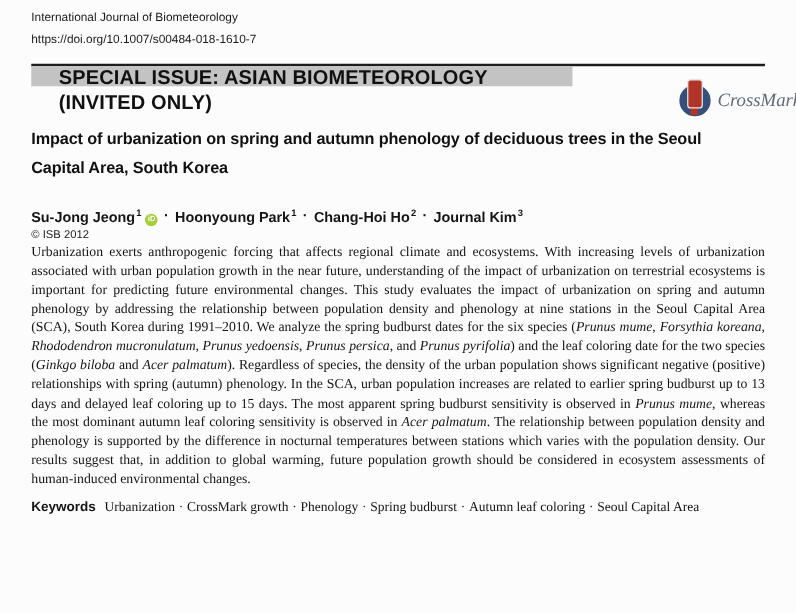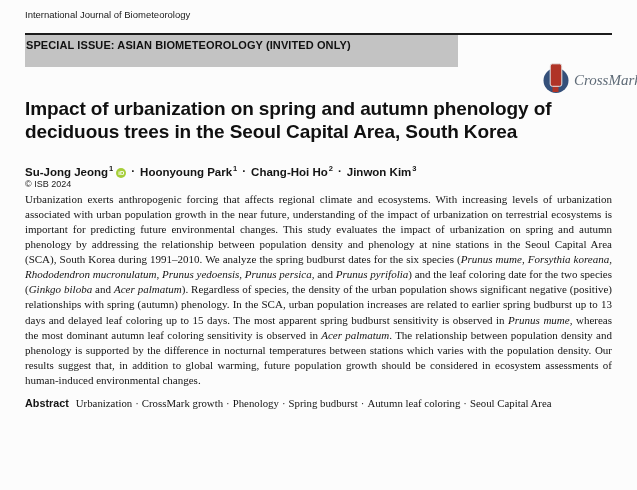--- a/index.html
+++ b/index.html
@@ -38,27 +38,27 @@
   }
   .top-rule {
     margin-top: 12px;
     height: 2px;
     width: 587px;
     background: var(--rule-color, #1c1c1c);
   }
   .banner {
     margin-top: 0px;
     width: 433px;
-    height: 32px;
+    height: 16px;
     line-height: 20px;
     background: var(--banner-bg, #c3c3c3);
-    font-size: 11px;
+    font-size: 16px;
     font-weight: bold;
     letter-spacing: 0.1px;
-    padding-left: 1px;
+    padding-left: 22px;
     box-sizing: border-box;
     color: #111;
   }
   .crossmark {
     position: absolute;
     top: 63px;
     left: 543px;
     display: flex;
     align-items: center;
     gap: 4px;
@@ -66,21 +66,21 @@
   }
   .crossmark-label {
     font-size: 15px;
     color: #5f6b77;
     font-family: "Liberation Serif", serif;
     font-style: italic;
   }
   .article-title {
     margin-top: 31px;
     width: 572px;
-    font-size: 19px;
+    font-size: 13px;
     line-height: 22.5px;
     font-weight: bold;
     color: #101010;
     letter-spacing: -0.1px;
   }
   .authors-line {
     margin-top: 21px;
     font-size: 11.5px;
     font-weight: bold;
     color: #141414;
@@ -153,20 +153,21 @@
     margin-right: 7px;
   }
   .kw-sep { margin: 0 3px; }
 </style>
 </head>
 <body>
 
 <div class="page">
 
   <div class="journal-name">International Journal of Biometeorology</div>
+  <div><a class="doi-link">https://doi.org/10.1007/s00484-018-1610-7</a></div>
 
   <div class="top-rule"></div>
 
   <div class="banner">SPECIAL ISSUE: ASIAN BIOMETEOROLOGY (INVITED ONLY)</div>
 
   <div class="crossmark">
     <span>
       <svg width="27" height="31" viewBox="0 0 27 31">
         <circle cx="13" cy="17.5" r="12.5" fill="#35507a"></circle>
         <rect x="9.5" y="23" width="6" height="6" fill="#b03427"></rect>
@@ -178,24 +179,24 @@
 
   <h1 class="article-title" style="margin:31px 0 0 0;">Impact of urbanization on spring and autumn phenology of deciduous trees in the Seoul Capital Area, South Korea</h1>
 
   <div class="authors-line">
     <span class="author"><span>Su-Jong Jeong</span><sup>1</sup><span class="orcid-badge">iD</span></span>
     <span class="author-sep">·</span>
     <span class="author"><span>Hoonyoung Park</span><sup>1</sup></span>
     <span class="author-sep">·</span>
     <span class="author"><span>Chang-Hoi Ho</span><sup>2</sup></span>
     <span class="author-sep">·</span>
-    <span class="author"><span>Jinwon Kim</span><sup>3</sup></span>
+    <span class="author"><span>Journal Kim</span><sup>3</sup></span>
   </div>
 
-  <div class="copyright-line">© ISB 2024</div>
+  <div class="copyright-line">© ISB 2012</div>
 
   <div class="abstract-body"><span>Urbanization exerts anthropogenic forcing that affects regional climate and ecosystems. With increasing levels of urbanization associated with urban population growth in the near future, understanding of the impact of urbanization on terrestrial ecosystems is important for predicting future environmental changes. This study evaluates the impact of urbanization on spring and autumn phenology by addressing the relationship between population density and phenology at nine stations in the Seoul Capital Area (SCA), South Korea during 1991–2010. We analyze the spring budburst dates for the six species (</span><span style="font-style: italic;">Prunus mume</span><span>, </span><span style="font-style: italic;">Forsythia koreana</span><span>, </span><span style="font-style: italic;">Rhododendron mucronulatum</span><span>, </span><span style="font-style: italic;">Prunus yedoensis</span><span>, </span><span style="font-style: italic;">Prunus persica</span><span>, and </span><span style="font-style: italic;">Prunus pyrifolia</span><span>) and the leaf coloring date for the two species (</span><span style="font-style: italic;">Ginkgo biloba</span><span> and </span><span style="font-style: italic;">Acer palmatum</span><span>). Regardless of species, the density of the urban population shows significant negative (positive) relationships with spring (autumn) phenology. In the SCA, urban population increases are related to earlier spring budburst up to 13 days and delayed leaf coloring up to 15 days. The most apparent spring budburst sensitivity is observed in </span><span style="font-style: italic;">Prunus mume</span><span>, whereas the most dominant autumn leaf coloring sensitivity is observed in </span><span style="font-style: italic;">Acer palmatum</span><span>. The relationship between population density and phenology is supported by the difference in nocturnal temperatures between stations which varies with the population density. Our results suggest that, in addition to global warming, future population growth should be considered in ecosystem assessments of human-induced environmental changes.</span></div>
 
   <div class="keywords-line">
-    <span class="keywords-heading">Abstract</span><span>Urbanization</span><span class="kw-sep">·</span><span>CrossMark growth</span><span class="kw-sep">·</span><span>Phenology</span><span class="kw-sep">·</span><span>Spring budburst</span><span class="kw-sep">·</span><span>Autumn leaf coloring</span><span class="kw-sep">·</span><span>Seoul Capital Area</span>
+    <span class="keywords-heading">Keywords</span><span>Urbanization</span><span class="kw-sep">·</span><span>CrossMark growth</span><span class="kw-sep">·</span><span>Phenology</span><span class="kw-sep">·</span><span>Spring budburst</span><span class="kw-sep">·</span><span>Autumn leaf coloring</span><span class="kw-sep">·</span><span>Seoul Capital Area</span>
   </div>
 
 </div>
 
 </body></html>

